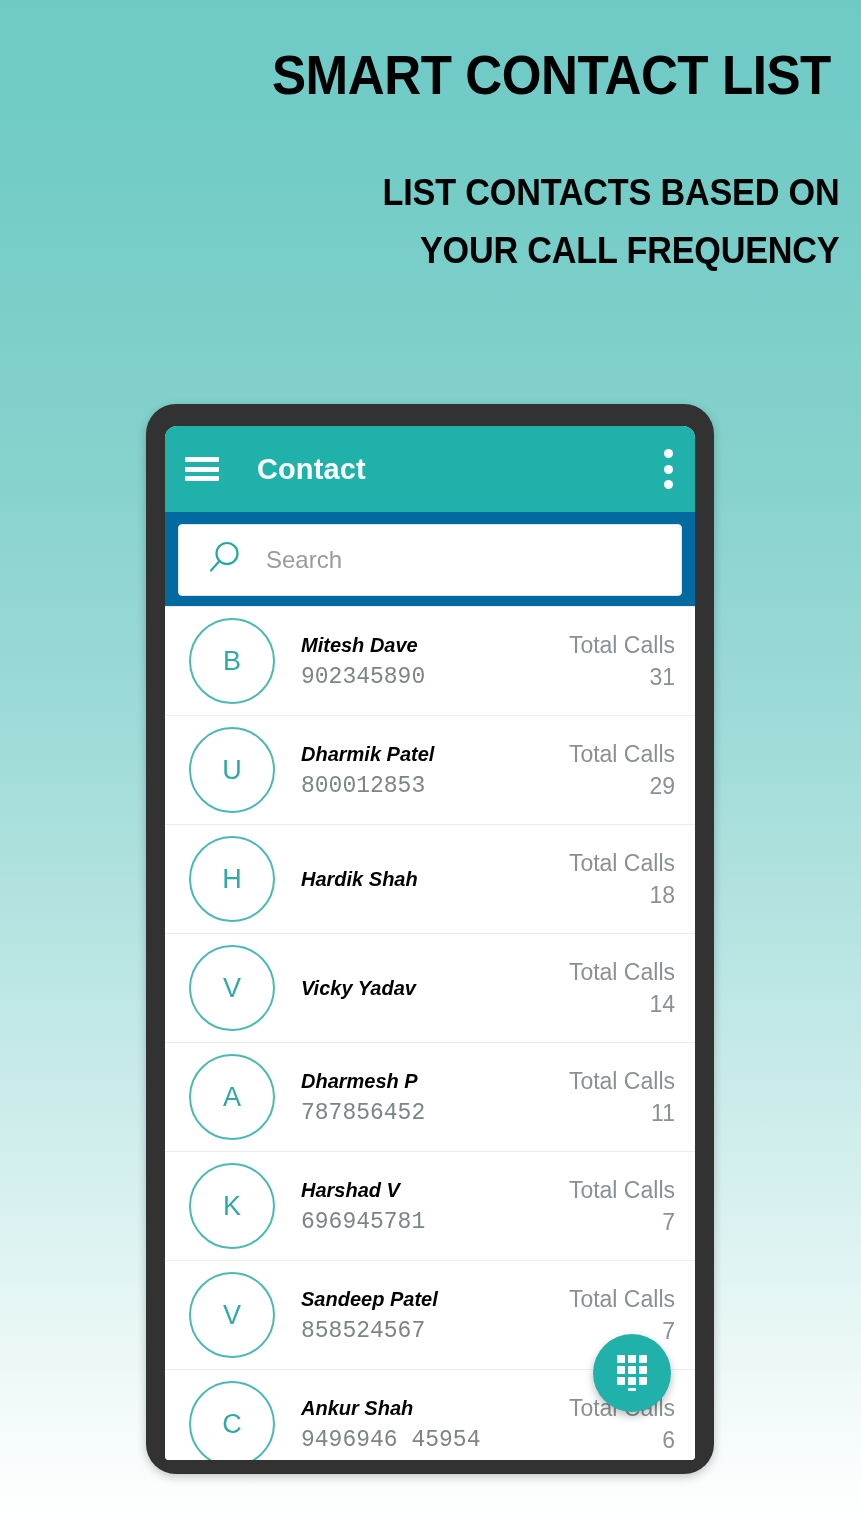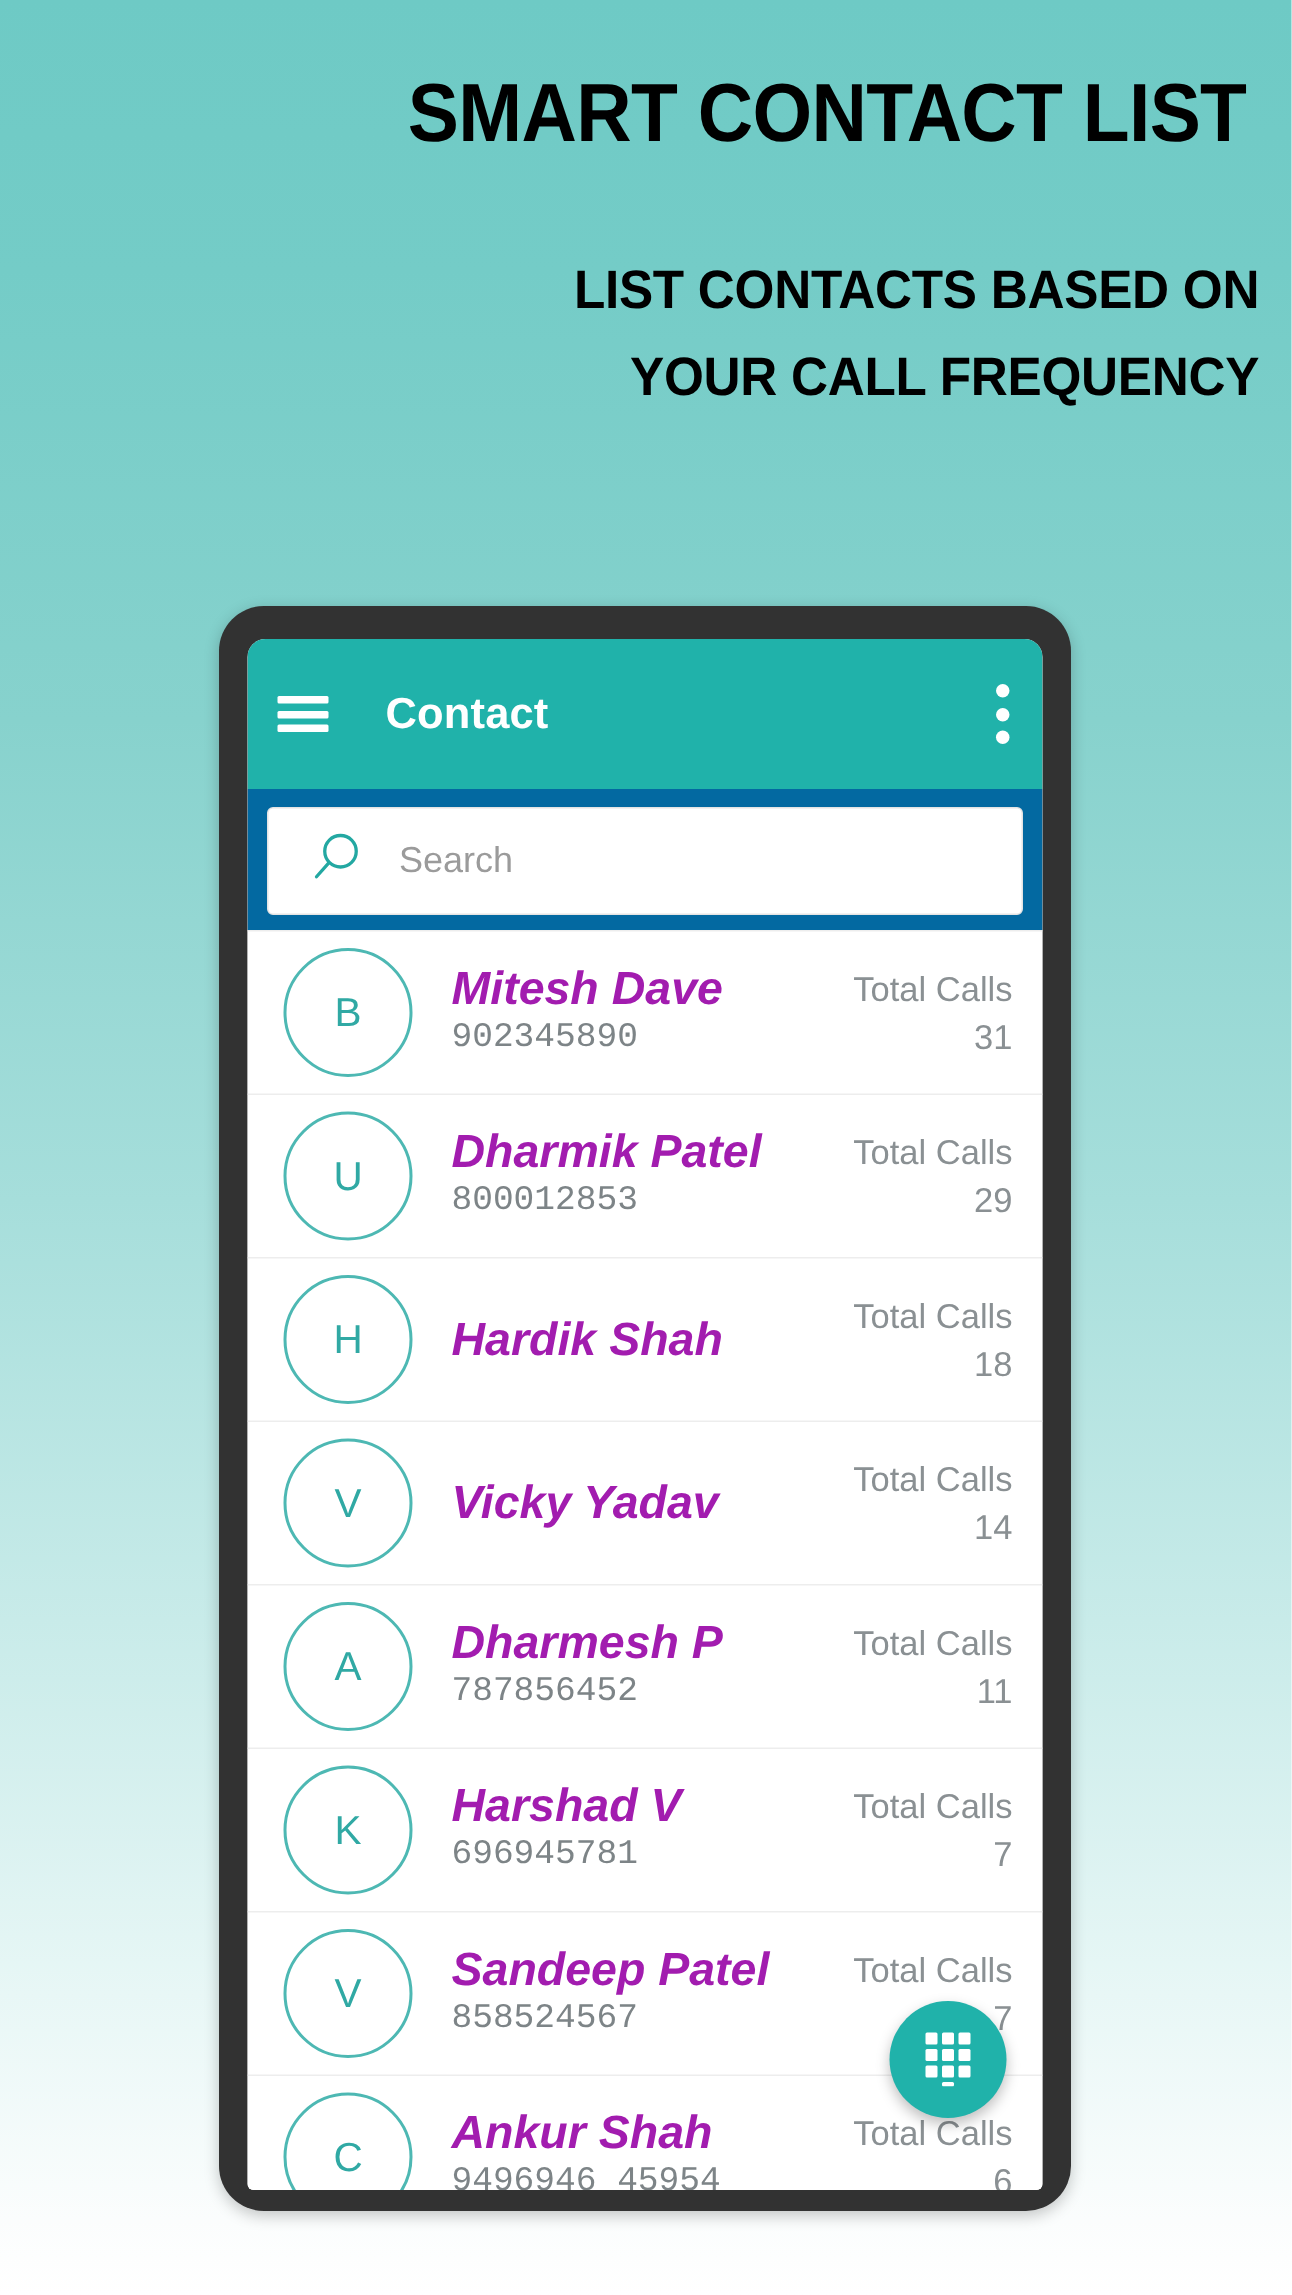--- a/index.html
+++ b/index.html
@@ -71,21 +71,21 @@
     width: 530px;
     height: 1034px;
     background: #ffffff;
     border-radius: 12px 12px 4px 4px;
     overflow: hidden;
     position: relative;
   }
 
   
   .appbar {
-    height: 100px;
+    height: 86px;
     background: #20b2aa;
     display: flex;
     align-items: center;
     padding: 0 22px 0 20px;
     box-sizing: border-box;
     position: relative;
   }
   .hamburger {
     width: 34px;
     height: 24px;
@@ -176,24 +176,24 @@
     color: #30a9a4;
     font-size: 27px;
     box-sizing: border-box;
   }
   .row-info {
     flex: 1 1 auto;
     margin-left: 26px;
     min-width: 0;
   }
   .contact-name {
-    font-size: 31px;
+    font-size: 20px;
     font-style: italic;
     font-weight: bold;
-    color: #a21caf;
+    color: #000000;
     line-height: 32px;
     white-space: nowrap;
   }
   .contact-phone {
     font-size: 23px;
     color: #7d8487;
     line-height: 32px;
     white-space: nowrap;
     font-family: Liberation Mono, monospace;
   }

